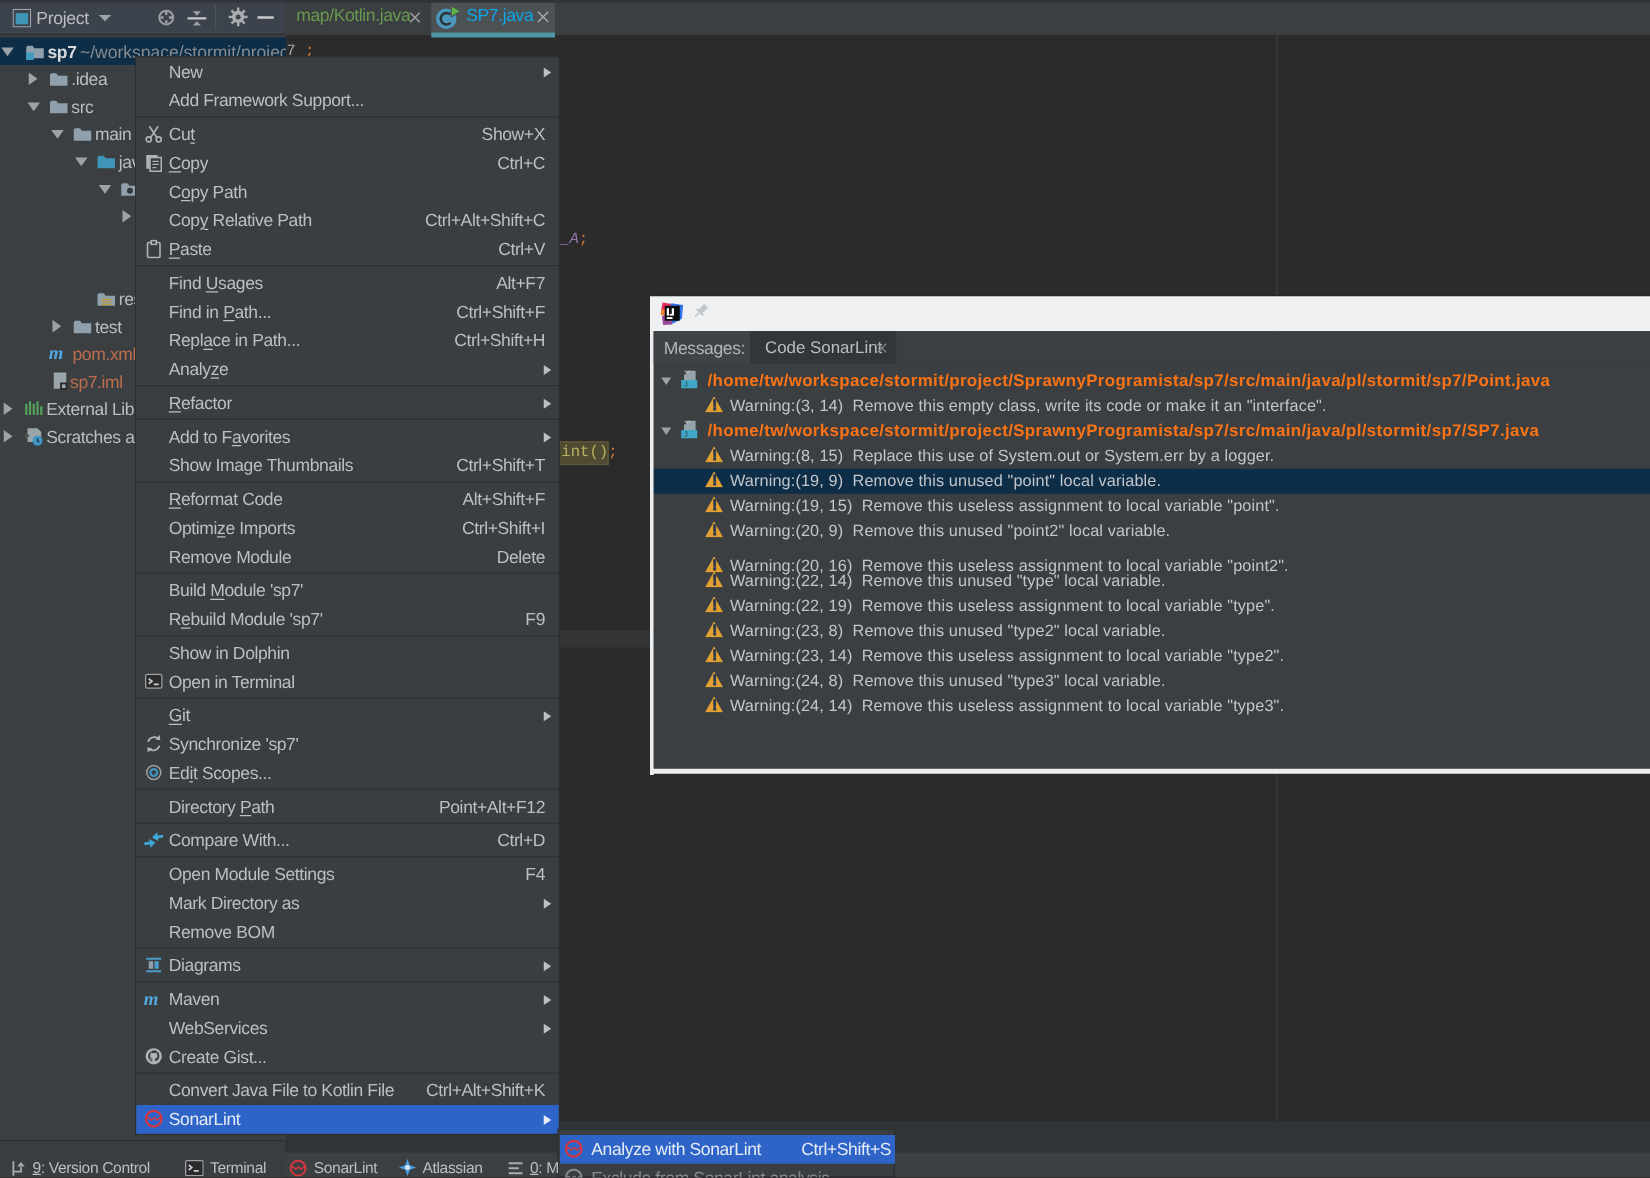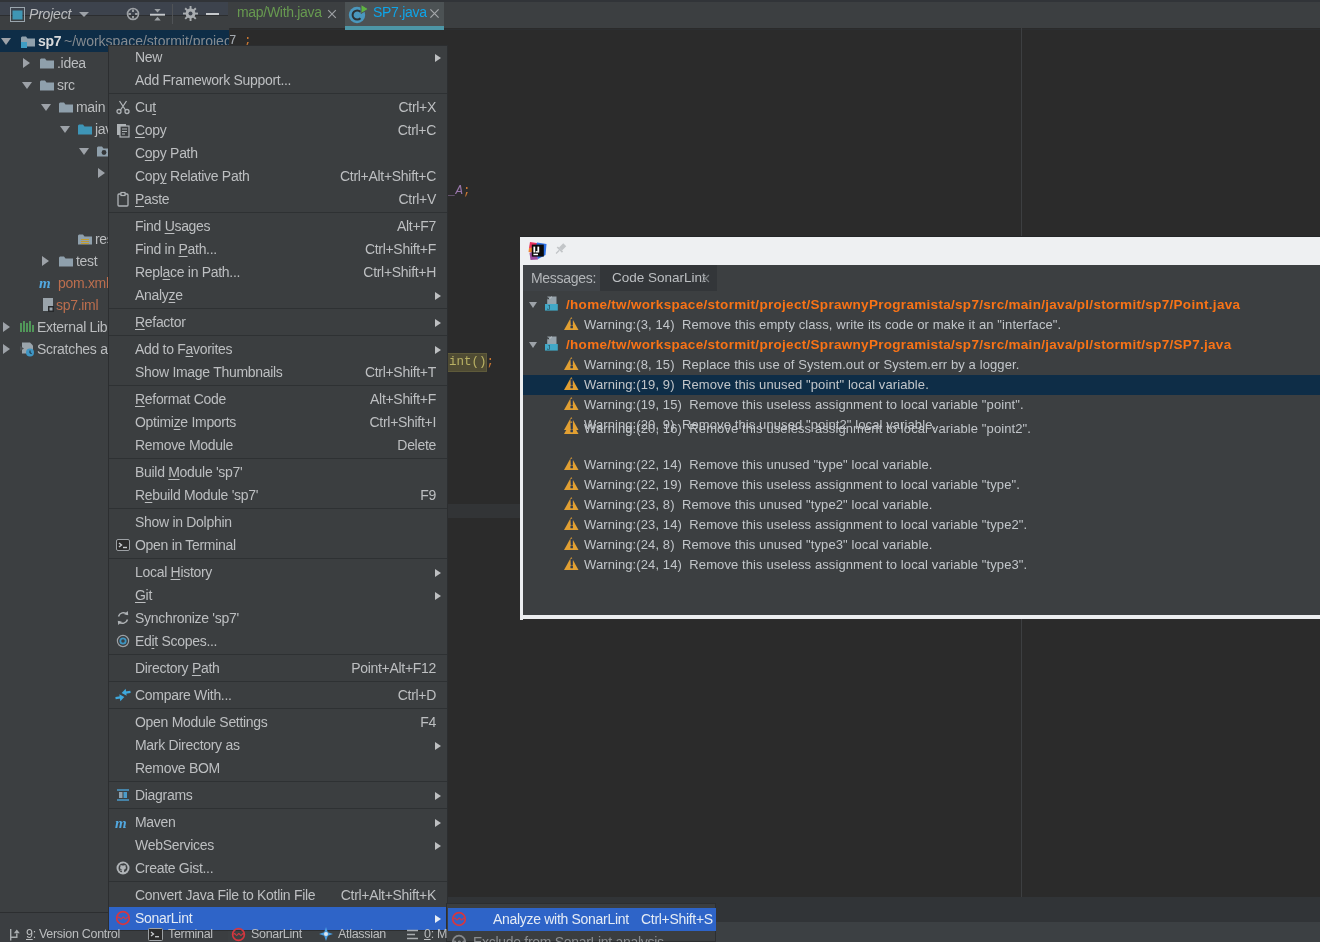--- a/index.html
+++ b/index.html
@@ -12,21 +12,21 @@
 #tabbar .divider{position:absolute;left:0;top:27px;width:1320px;height:1px;background:#2c2e30;}
 .tabtxt{position:absolute;top:4px;font-size:14px;letter-spacing:-0.3px;color:#679950;}
 #activetab{position:absolute;left:345px;top:2px;width:99px;height:24px;background:#4c5254;}
 #activetab .underline{position:absolute;left:0;top:24px;width:99px;height:4px;background:#4d96a6;}
 
 .mono{font-family:"Liberation Mono",monospace;font-size:12.5px;}
 #vsplit{left:1021px;top:28px;width:1px;height:869px;background:#3d3f41;}
 #stripA{left:228px;top:897px;width:1092px;height:25px;background:#313437;}
 #stripB{left:0px;top:922px;width:1320px;height:20px;background:#3c4043;}
 
-#pphead{left:0;top:0;width:228px;height:16px;background:#3d434d;border-bottom:1px solid #2c2e30;box-sizing:border-box;font-style:italic;}
+#pphead{left:0;top:0;width:228px;height:28px;background:#3d434d;border-bottom:1px solid #2c2e30;box-sizing:border-box;}
 #pptree{left:0;top:28px;width:229px;height:884px;background:#3c3f41;}
 #ppdiv{left:229px;top:28px;width:1px;height:884px;background:#2c2e30;}
 .trow{position:absolute;left:0;width:229px;height:22px;line-height:22px;font-size:14px;letter-spacing:-0.3px;color:#bbbdbf;white-space:nowrap;overflow:hidden;}
 .sel{background:#0e2d47;}
 .arrow-d{position:absolute;top:8px;width:0;height:0;border-left:5px solid transparent;border-right:5px solid transparent;border-top:7px solid #9da2a8;}
 .arrow-r{position:absolute;top:6px;width:0;height:0;border-top:5px solid transparent;border-bottom:5px solid transparent;border-left:7px solid #9da2a8;}
 .ticon{position:absolute;top:3px;width:16px;height:16px;}
 .tlabel{position:absolute;top:0;}
 .orange{color:#bc6e4e;}
 
@@ -68,21 +68,21 @@
     <div class="divider"></div>
   </div>
   <div id="activetab">
       <div class="underline"></div>
     <svg style="position:absolute;left:2px;top:2px;" width="23" height="20" viewBox="0 0 23 20">
         <circle cx="10" cy="11" r="8.2" fill="#4a97bd"></circle>
         <path d="M13.5 7.8a4.6 4.6 0 1 0 0 6.4" stroke="#2c3134" stroke-width="2" fill="none"></path>
         <polygon points="14,0.5 21.5,5 14,9.5" fill="#5fb441" stroke="#4c5254" stroke-width="1"></polygon>
       </svg>
   </div>
-  <div class="tabtxt" style="left:237px;">map/With.java</div>
+  <div class="tabtxt" style="left:237px;">map/Kotlin.java</div>
   <svg class="abs" style="left:327px;top:9px;" width="10" height="10" viewBox="0 0 10 10">
       <path d="M1.2 1.2l7.6 7.6M8.8 1.2l-7.6 7.6" stroke="#9da0a3" stroke-width="1.2"></path>
     </svg>
   <div class="tabtxt" style="left:373px;color:#0ea5e9;">SP7.java</div>
   <svg class="abs" style="left:429px;top:8px;" width="11" height="11" viewBox="0 0 11 11">
       <path d="M1.4 1.4l8.2 8.2M9.6 1.4l-8.2 8.2" stroke="#a4a7aa" stroke-width="1.2"></path>
     </svg>
 
   <div class="abs mono" style="left:229px;top:34px;color:#a3a9af;">7<span style="color:#cc7832;"> ;</span></div>
   <div class="abs mono" style="left:448px;top:184px;color:#9876aa;font-style:italic;">_A<span style="color:#cc7832;font-style:normal;">;</span></div>
@@ -286,21 +286,21 @@
       </div>
     <div class="mrow wr msel" style="top:84px;">
         <span>Warning:(19, 9)&nbsp; Remove this unused "point" local variable.</span>
       </div>
     <div class="mrow wr" style="top:104px;">
         <span>Warning:(19, 15)&nbsp; Remove this useless assignment to local variable "point".</span>
       </div>
     <div class="mrow wr" style="top:124px;">
         <span>Warning:(20, 9)&nbsp; Remove this unused "point2" local variable.</span>
       </div>
-    <div class="mrow wr" style="top:128px;">
+    <div class="mrow wr" style="top:152px;">
         <span>Warning:(20, 16)&nbsp; Remove this useless assignment to local variable "point2".</span>
       </div>
     <div class="mrow wr" style="top:164px;">
         <span>Warning:(22, 14)&nbsp; Remove this unused "type" local variable.</span>
       </div>
     <div class="mrow wr" style="top:184px;">
         <span>Warning:(22, 19)&nbsp; Remove this useless assignment to local variable "type".</span>
       </div>
     <div class="mrow wr" style="top:204px;">
         <span>Warning:(23, 8)&nbsp; Remove this unused "type2" local variable.</span>
@@ -321,21 +321,21 @@
     <div class="mi">Add Framework Support...</div>
     <div class="msep">
         <div></div>
       </div>
     <div class="mi"><span class="ic"><svg width="16" height="16" viewBox="0 0 16 16">
             <g stroke="#afb3b6" stroke-width="1.3" fill="none">
               <circle cx="4" cy="12.5" r="2"></circle>
               <circle cx="12" cy="12.5" r="2"></circle>
               <path d="M5.5 11L11.5 2M10.5 11L4.5 2"></path>
             </g>
-          </svg></span>Cu<u>t</u><span class="sc">Ctrl+X</span></div>
+          </svg></span>Cu<u>t</u><span class="sc">Show+X</span></div>
     <div class="mi"><span class="ic"><svg width="16" height="16" viewBox="0 0 16 16">
             <rect x="2" y="2" width="9" height="11" fill="#afb3b6"></rect>
             <rect x="5" y="4" width="9" height="11" fill="#3b3e40" stroke="#afb3b6" stroke-width="1.2"></rect>
             <path d="M7 7h5M7 9.5h5M7 12h3" stroke="#afb3b6" stroke-width="1"></path>
           </svg></span><u>C</u>opy<span class="sc">Ctrl+C</span></div>
     <div class="mi">C<u>o</u>py Path</div>
     <div class="mi">Cop<u>y</u> Relative Path<span class="sc">Ctrl+Alt+Shift+C</span></div>
     <div class="mi"><span class="ic"><svg width="16" height="16" viewBox="0 0 16 16">
             <rect x="3" y="3" width="10" height="12" rx="1" fill="none" stroke="#afb3b6" stroke-width="1.3"></rect>
             <rect x="6" y="1.5" width="4" height="3" fill="#3b3e40" stroke="#afb3b6" stroke-width="1.2"></rect>
@@ -372,21 +372,20 @@
       </div>
     <div class="mi">Show in Dolphin</div>
     <div class="mi"><span class="ic"><svg width="16" height="16" viewBox="0 0 16 16">
             <rect x="1.5" y="2.5" width="13" height="11" rx="1.5" fill="#2b2b2b" stroke="#9da1a5" stroke-width="1"></rect>
             <path d="M4 6l2.5 2L4 10" stroke="#c8cbce" stroke-width="1.4" fill="none"></path>
             <path d="M8 10.5h4" stroke="#c8cbce" stroke-width="1.4"></path>
           </svg></span>Open in Terminal</div>
     <div class="msep">
         <div></div>
       </div>
-    <div class="mi">Local <u>H</u>istory<span class="sub"></span></div>
     <div class="mi"><u>G</u>it<span class="sub"></span></div>
     <div class="mi"><span class="ic"><svg width="16" height="16" viewBox="0 0 16 16">
             <path d="M3.5 6.5a5 5 0 0 1 8.5-2.2" stroke="#afb3b6" stroke-width="1.5" fill="none"></path>
             <path d="M12.8 1l.4 4.2-4.1-.9z" fill="#afb3b6"></path>
             <path d="M12.5 9.5a5 5 0 0 1-8.5 2.2" stroke="#afb3b6" stroke-width="1.5" fill="none"></path>
             <path d="M3.2 15l-.4-4.2 4.1.9z" fill="#afb3b6"></path>
           </svg></span>Synchronize 'sp7'</div>
     <div class="mi"><span class="ic"><svg width="16" height="16" viewBox="0 0 16 16">
             <circle cx="8" cy="8" r="5.6" fill="none" stroke="#9da1a5" stroke-width="1.2"></circle>
             <circle cx="8" cy="8" r="2.7" fill="none" stroke="#3e94c0" stroke-width="1.8"></circle>
@@ -436,21 +435,21 @@
             <path d="M2.5 8c1-1.2 1.6-1.2 2.4 0s1.5 1.2 2.3 0 1.5-1.2 2.3 0 1.5 1.2 2.3 0 1.4-1.2 2.4 0" stroke="#d6373f" stroke-width="1.2" fill="none"></path>
           </svg></span>SonarLint<span class="sub" style="border-left-color:#e8edf5;"></span></div>
   </div>
 
   <div class="abs" id="submenu">
     <div style="position:absolute;left:1px;top:4px;width:268px;height:23px;background:#2e64c8;color:#e4ebf5;font-size:14px;letter-spacing:-0.3px;line-height:23px;">
       <svg style="position:absolute;left:3px;top:3px;" width="16" height="16" viewBox="0 0 16 16">
           <circle cx="8" cy="8" r="6.3" fill="none" stroke="#d6373f" stroke-width="1.7"></circle>
           <path d="M2.5 8c1-1.2 1.6-1.2 2.4 0s1.5 1.2 2.3 0 1.5-1.2 2.3 0 1.5 1.2 2.3 0 1.4-1.2 2.4 0" stroke="#d6373f" stroke-width="1.2" fill="none"></path>
         </svg>
-      <span style="position:absolute;left:25px;margin-left:20px;">Analyze with SonarLint</span>
+      <span style="position:absolute;left:25px;">Analyze with SonarLint</span>
       <span style="position:absolute;left:193px;">Ctrl+Shift+S</span>
     </div>
     <div style="position:absolute;left:1px;top:27px;width:268px;height:23px;color:#8a8d90;font-size:14px;letter-spacing:-0.3px;line-height:23px;">
       <svg style="position:absolute;left:3px;top:3px;" width="16" height="16" viewBox="0 0 16 16">
           <circle cx="8" cy="8" r="6.3" fill="none" stroke="#85888b" stroke-width="1.7"></circle>
           <path d="M2.5 8c1-1.2 1.6-1.2 2.4 0s1.5 1.2 2.3 0 1.5-1.2 2.3 0 1.5 1.2 2.3 0 1.4-1.2 2.4 0" stroke="#85888b" stroke-width="1.2" fill="none"></path>
         </svg>
       <span style="position:absolute;left:25px;">Exclude from SonarLint analysis</span>
     </div>
   </div>

